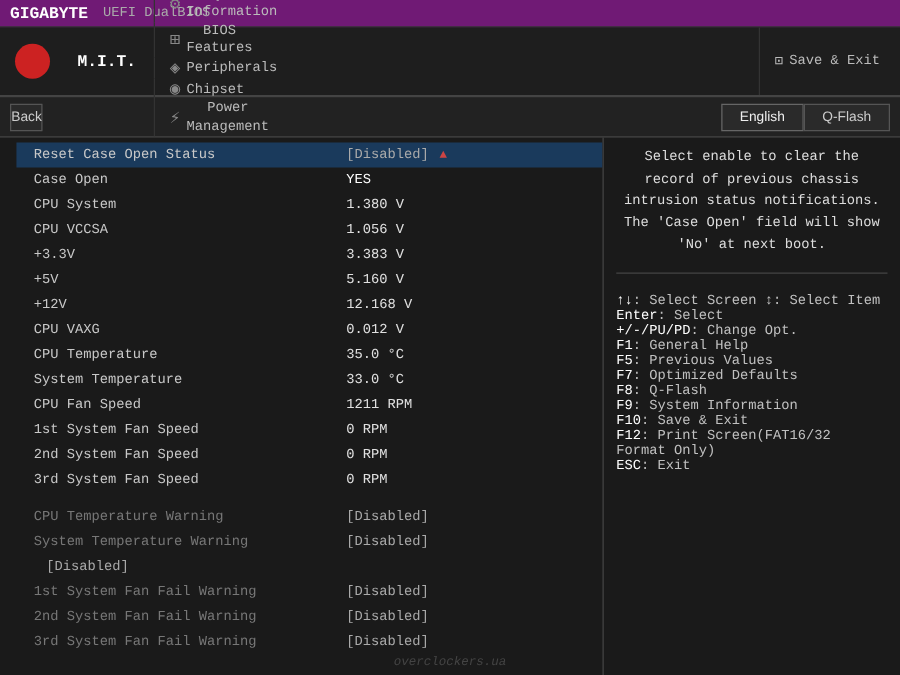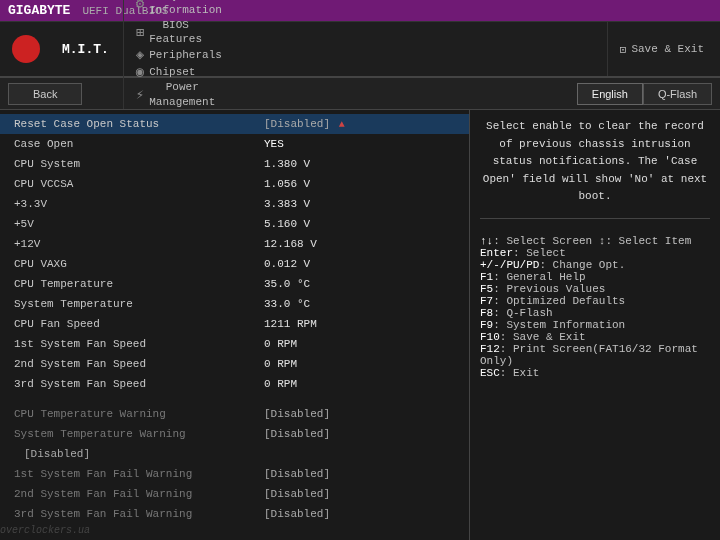--- a/index.html
+++ b/index.html
@@ -93,21 +93,21 @@
       background: #222;
       height: 32px;
       display: flex;
       align-items: center;
       border-bottom: 1px solid #444;
     }
     .back-btn {
       background: #2a2a2a;
       border: 1px solid #555;
       color: #ccc;
-      padding: 4px 24px;
+      padding: 4px 0;
       margin-left: 8px;
       cursor: pointer;
       font-size: 11px;
     }
     .lang-btn {
       margin-left: auto;
       background: #2a2a2a;
       border: 1px solid #666;
       color: #eee;
       padding: 4px 14px;
@@ -121,20 +121,21 @@
       padding: 4px 14px;
       margin-right: 8px;
       cursor: pointer;
       font-size: 11px;
     }
 
     
     #main {
       display: flex;
       height: calc(540px - 22px - 56px - 32px);
+      padding-left: 13px;
     }
 
     
     #left-panel {
       flex: 0 0 470px;
       padding: 4px 0;
       border-right: 1px solid #444;
       overflow-y: auto;
     }
 
@@ -194,21 +195,21 @@
     }
     .shortcut-line { display: block; }
     .shortcut-key { color: #fff; }
 
     
     #watermark {
       position: absolute;
       bottom: 4px;
       left: 0;
       right: 0;
-      text-align: left;
+      text-align: center;
       color: #444;
       font-size: 10px;
       font-style: italic;
     }
   </style>
 </head>
 <body>
 
 <div id="topbar">
   <span class="brand">GIGABYTE</span>

